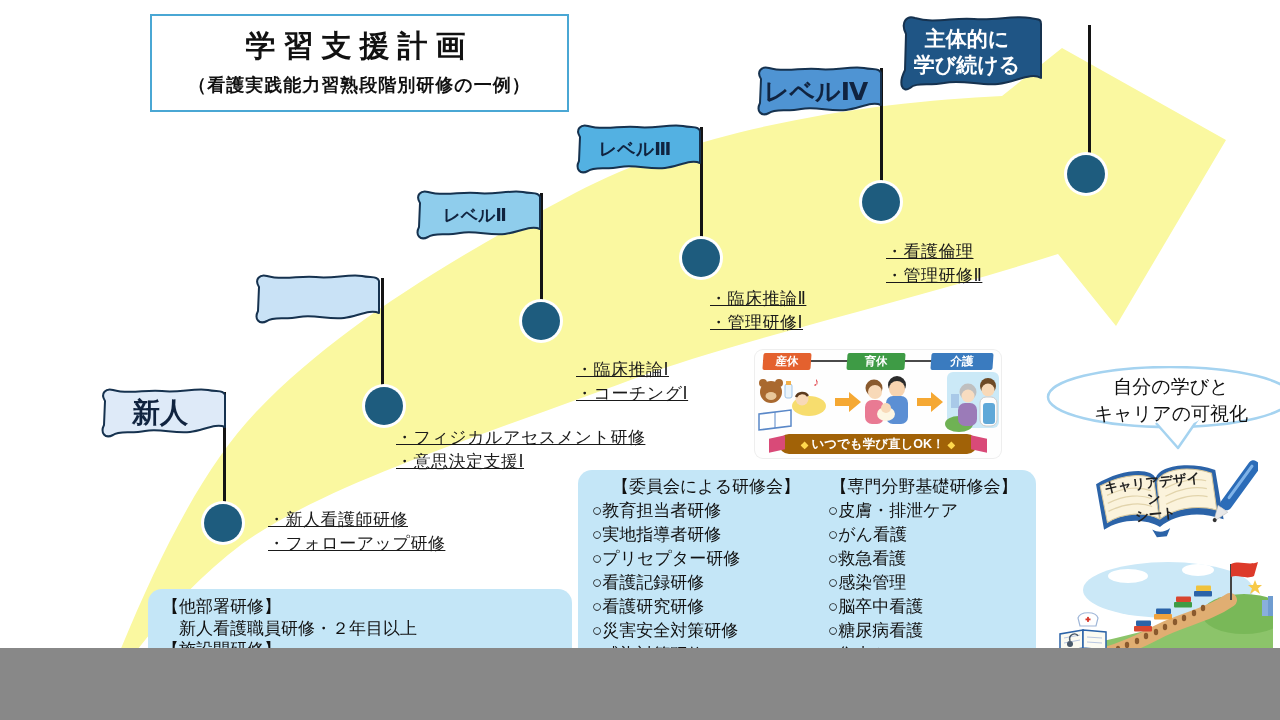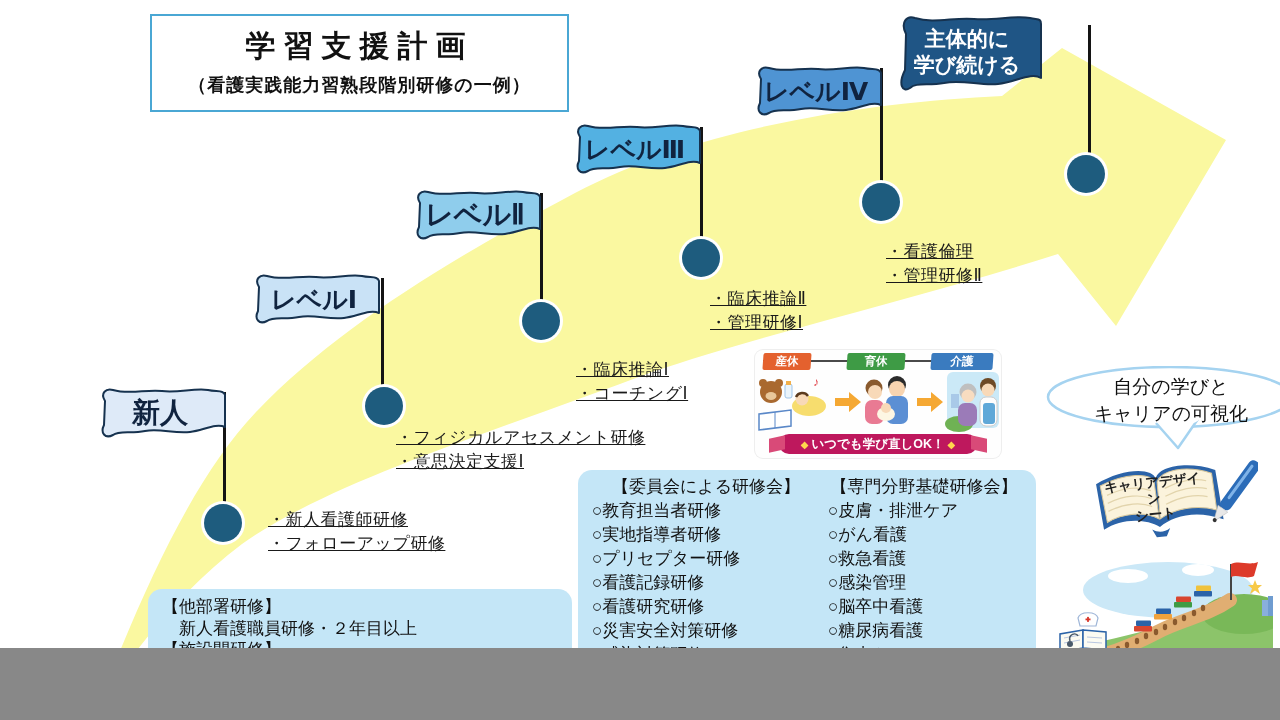--- a/index.html
+++ b/index.html
@@ -35,21 +35,21 @@
   .col-head{text-align:center;font-size:17px;}
   .col-items{padding-left:4px;}
 
   
   .relearn-card{left:755px;top:350px;width:246px;height:108px;background:#fefefe;border-radius:8px;z-index:3;box-shadow:0 0 0 1px #eee;}
   .card-line{position:absolute;left:8px;right:8px;top:10px;height:2px;background:#4a4a4a;}
   .banner{position:absolute;top:3px;height:17px;color:#fff;font-size:11.5px;font-weight:bold;text-align:center;line-height:17px;border-radius:2px;transform:skewX(-4deg);}
   .banner-1{left:8px;width:48px;background:#E4612E;}
   .banner-2{left:92px;width:58px;background:#3E9B45;}
   .banner-3{left:176px;width:62px;background:#3A7BBF;}
-  .ribbon{position:absolute;left:24px;top:84px;width:198px;height:20px;background:#be185d;border-radius:10px;color:#fff;font-size:12.5px;font-weight:bold;text-align:center;line-height:20px;z-index:2;}
+  .ribbon{position:absolute;left:24px;top:84px;width:198px;height:20px;background:#a16207;border-radius:10px;color:#fff;font-size:12.5px;font-weight:bold;text-align:center;line-height:20px;z-index:2;}
   .ribbon::before,.ribbon::after{content:"";position:absolute;top:3px;width:16px;height:14px;background:#D94A78;z-index:-1;}
   .ribbon::before{left:-10px;transform:skewY(-12deg);}
   .ribbon::after{right:-10px;transform:skewY(12deg);}
   .ribbon .dia{color:#FFD84D;font-size:10px;padding:0 3px;}
 
   
   .bubble{left:1046px;top:366px;width:250px;height:88px;z-index:3;}
   .bubble-text{position:absolute;left:0;right:0;top:7px;text-align:center;font-size:19px;line-height:27px;color:#111;}
 
   
@@ -103,35 +103,34 @@
     <svg width="132" height="58" viewBox="0 0 132 58">
       <path d="M7 15 C 2 7 8 2 15 4 C 32 9 48 3 64 5 C 80 7 96 2 110 4 C 119 6 126 4 127 9 L 127 41 C 118 37 106 44 92 46 C 76 48 62 42 47 45 C 33 48 21 44 15 49 C 7 53 2 47 6 39 Z" stroke="#16324F" stroke-width="2" stroke-linejoin="round" fill="#DEEAF8"></path>
     </svg>
     <div class="flag-label pre" style="font-size:28px;">新人</div>
   </div>
 
   <div class="abs flag" style="left:252px;top:272px;width:132px;height:58px;">
     <svg width="132" height="58" viewBox="0 0 132 58">
       <path d="M7 15 C 2 7 8 2 15 4 C 32 9 48 3 64 5 C 80 7 96 2 110 4 C 119 6 126 4 127 9 L 127 41 C 118 37 106 44 92 46 C 76 48 62 42 47 45 C 33 48 21 44 15 49 C 7 53 2 47 6 39 Z" stroke="#16324F" stroke-width="2" stroke-linejoin="round" fill="#C9E2F6"></path>
     </svg>
-    <div class="flag-label pre" style="font-size:25px;">レベルⅠ</div>
   </div>
 
   <div class="abs flag" style="left:413px;top:188px;width:132px;height:58px;">
     <svg width="132" height="58" viewBox="0 0 132 58">
       <path d="M7 15 C 2 7 8 2 15 4 C 32 9 48 3 64 5 C 80 7 96 2 110 4 C 119 6 126 4 127 9 L 127 41 C 118 37 106 44 92 46 C 76 48 62 42 47 45 C 33 48 21 44 15 49 C 7 53 2 47 6 39 Z" stroke="#16324F" stroke-width="2" stroke-linejoin="round" fill="#8FCDEC"></path>
     </svg>
-    <div class="flag-label pre" style="font-size:28px;font-family:Liberation Serif, serif;">レベルⅡ</div>
+    <div class="flag-label pre" style="font-size:17px;">レベルⅡ</div>
   </div>
 
   <div class="abs flag" style="left:573px;top:122px;width:132px;height:58px;">
     <svg width="132" height="58" viewBox="0 0 132 58">
       <path d="M7 15 C 2 7 8 2 15 4 C 32 9 48 3 64 5 C 80 7 96 2 110 4 C 119 6 126 4 127 9 L 127 41 C 118 37 106 44 92 46 C 76 48 62 42 47 45 C 33 48 21 44 15 49 C 7 53 2 47 6 39 Z" stroke="#16324F" stroke-width="2" stroke-linejoin="round" fill="#53B1E2"></path>
     </svg>
-    <div class="flag-label pre" style="font-size:25px;">レベルⅢ</div>
+    <div class="flag-label pre" style="font-size:18px;">レベルⅢ</div>
   </div>
 
   <div class="abs flag" style="left:754px;top:64px;width:132px;height:58px;">
     <svg width="132" height="58" viewBox="0 0 132 58">
       <path d="M7 15 C 2 7 8 2 15 4 C 32 9 48 3 64 5 C 80 7 96 2 110 4 C 119 6 126 4 127 9 L 127 41 C 118 37 106 44 92 46 C 76 48 62 42 47 45 C 33 48 21 44 15 49 C 7 53 2 47 6 39 Z" stroke="#16324F" stroke-width="2" stroke-linejoin="round" fill="#4F94D3"></path>
     </svg>
     <div class="flag-label pre" style="font-size:25px;">レベルⅣ</div>
   </div>
 
   <div class="abs flag" style="left:898px;top:12px;width:146px;height:92px;">

